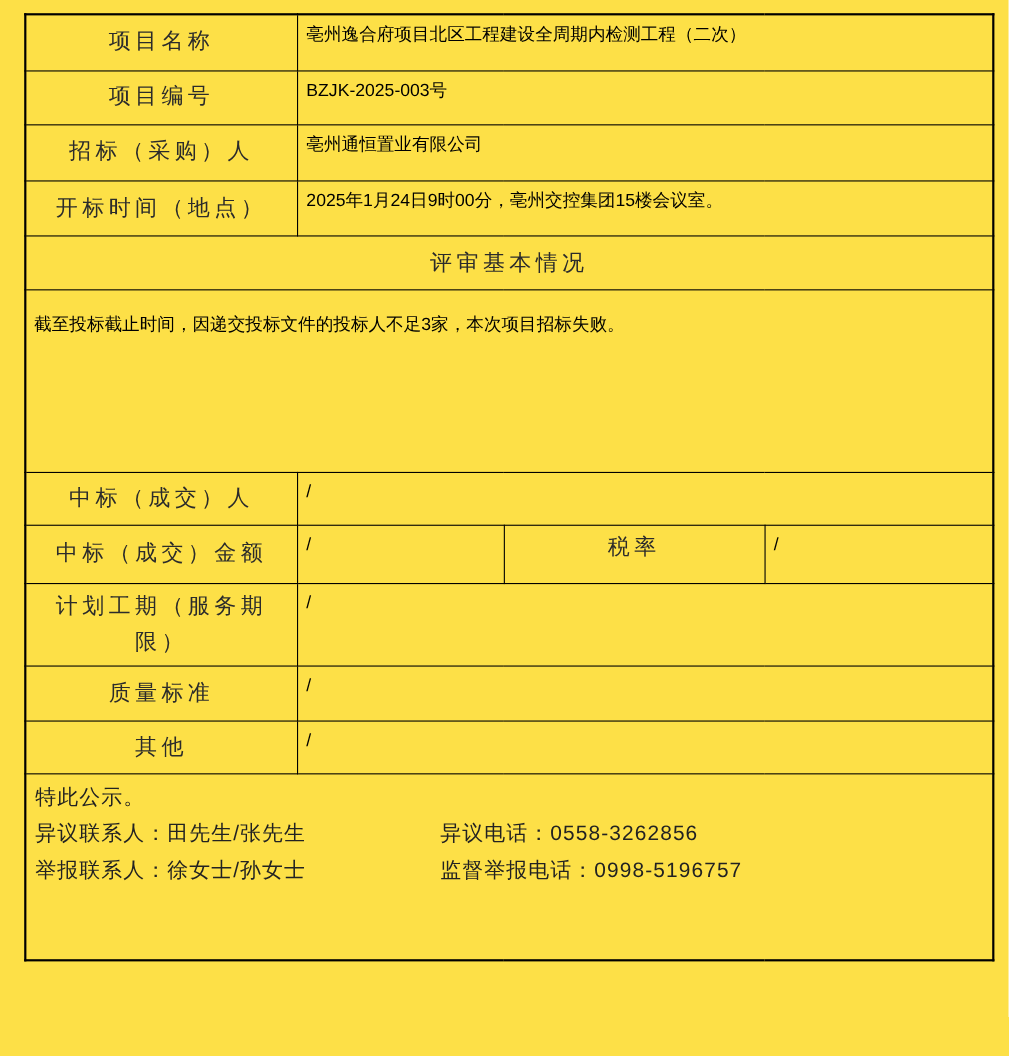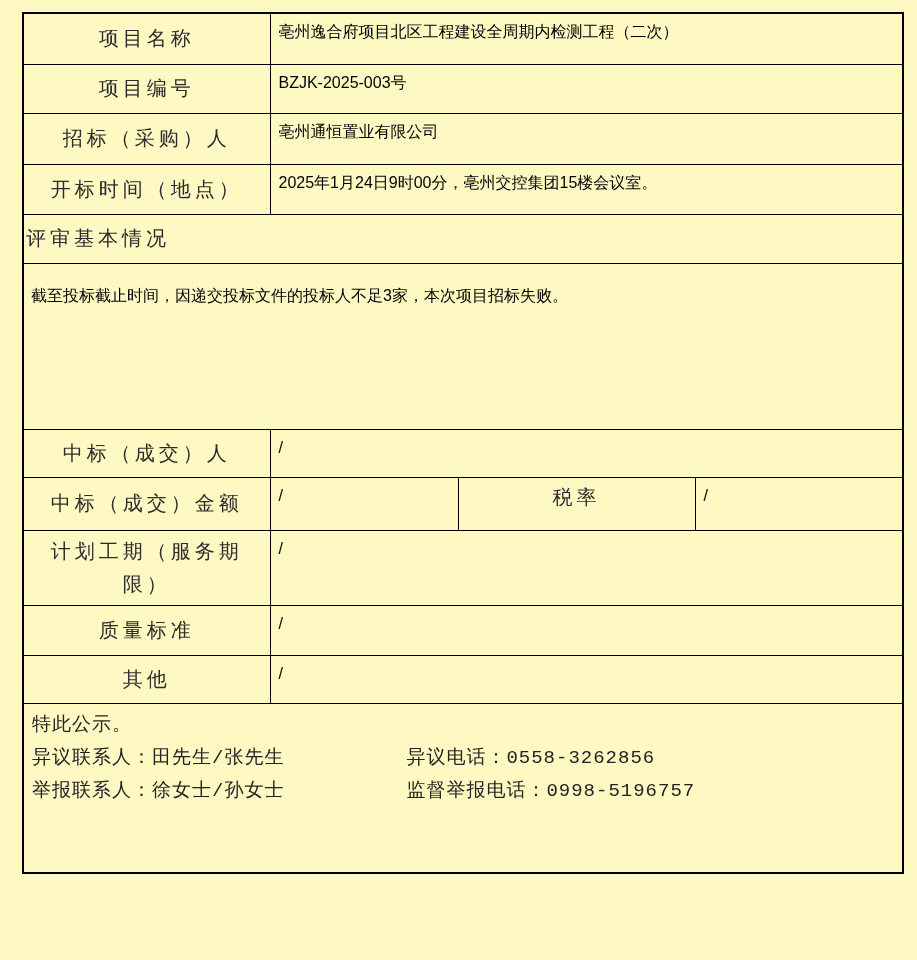--- a/index.html
+++ b/index.html
@@ -1,19 +1,19 @@
 <!DOCTYPE html>
 <html><head>
 <meta charset="utf-8">
 <style>
   html,body{margin:0;padding:0;background:#ffffff;}
   .page{
     position:relative;
     width:917px;height:960px;
-    background:#fef9c3;
+    background:#fde047;
     overflow:hidden;
     font-family:"Liberation Sans","DejaVu Sans",sans-serif;
   }
   table.doc-table{
     position:absolute;
     left:22px;top:12px;
     width:881px;
     border-collapse:collapse;
     table-layout:fixed;
     border:2px solid #000;
@@ -49,41 +49,41 @@
   td.val{
     vertical-align:top;
     text-align:left;
     font-size:16px;
     color:#000;
     padding:7px 8px 4px 8px;
     line-height:21px;
   }
   
   td.section{
-    text-align:left;
+    text-align:center;
     vertical-align:middle;
     font-family:"Liberation Serif","DejaVu Serif",serif;
     font-size:20px;
     letter-spacing:4px;
     color:#2b2b2b;
     padding:2px;
   }
   
   td.note{
     vertical-align:top;
     text-align:left;
     font-size:16px;
     color:#000;
     padding:21px 7px;
     line-height:21px;
   }
   
   td.footer-cell{
     vertical-align:top;
-    font-family:Liberation Mono, monospace;
+    font-family:Liberation Sans, sans-serif;
     font-size:19px;
     color:#222;
     padding:5px 8px;
     line-height:33px;
     letter-spacing:1px;
   }
   .footer-line{white-space:nowrap;}
   .fl-left{display:inline-block;min-width:362px;}
 </style>
 </head>

